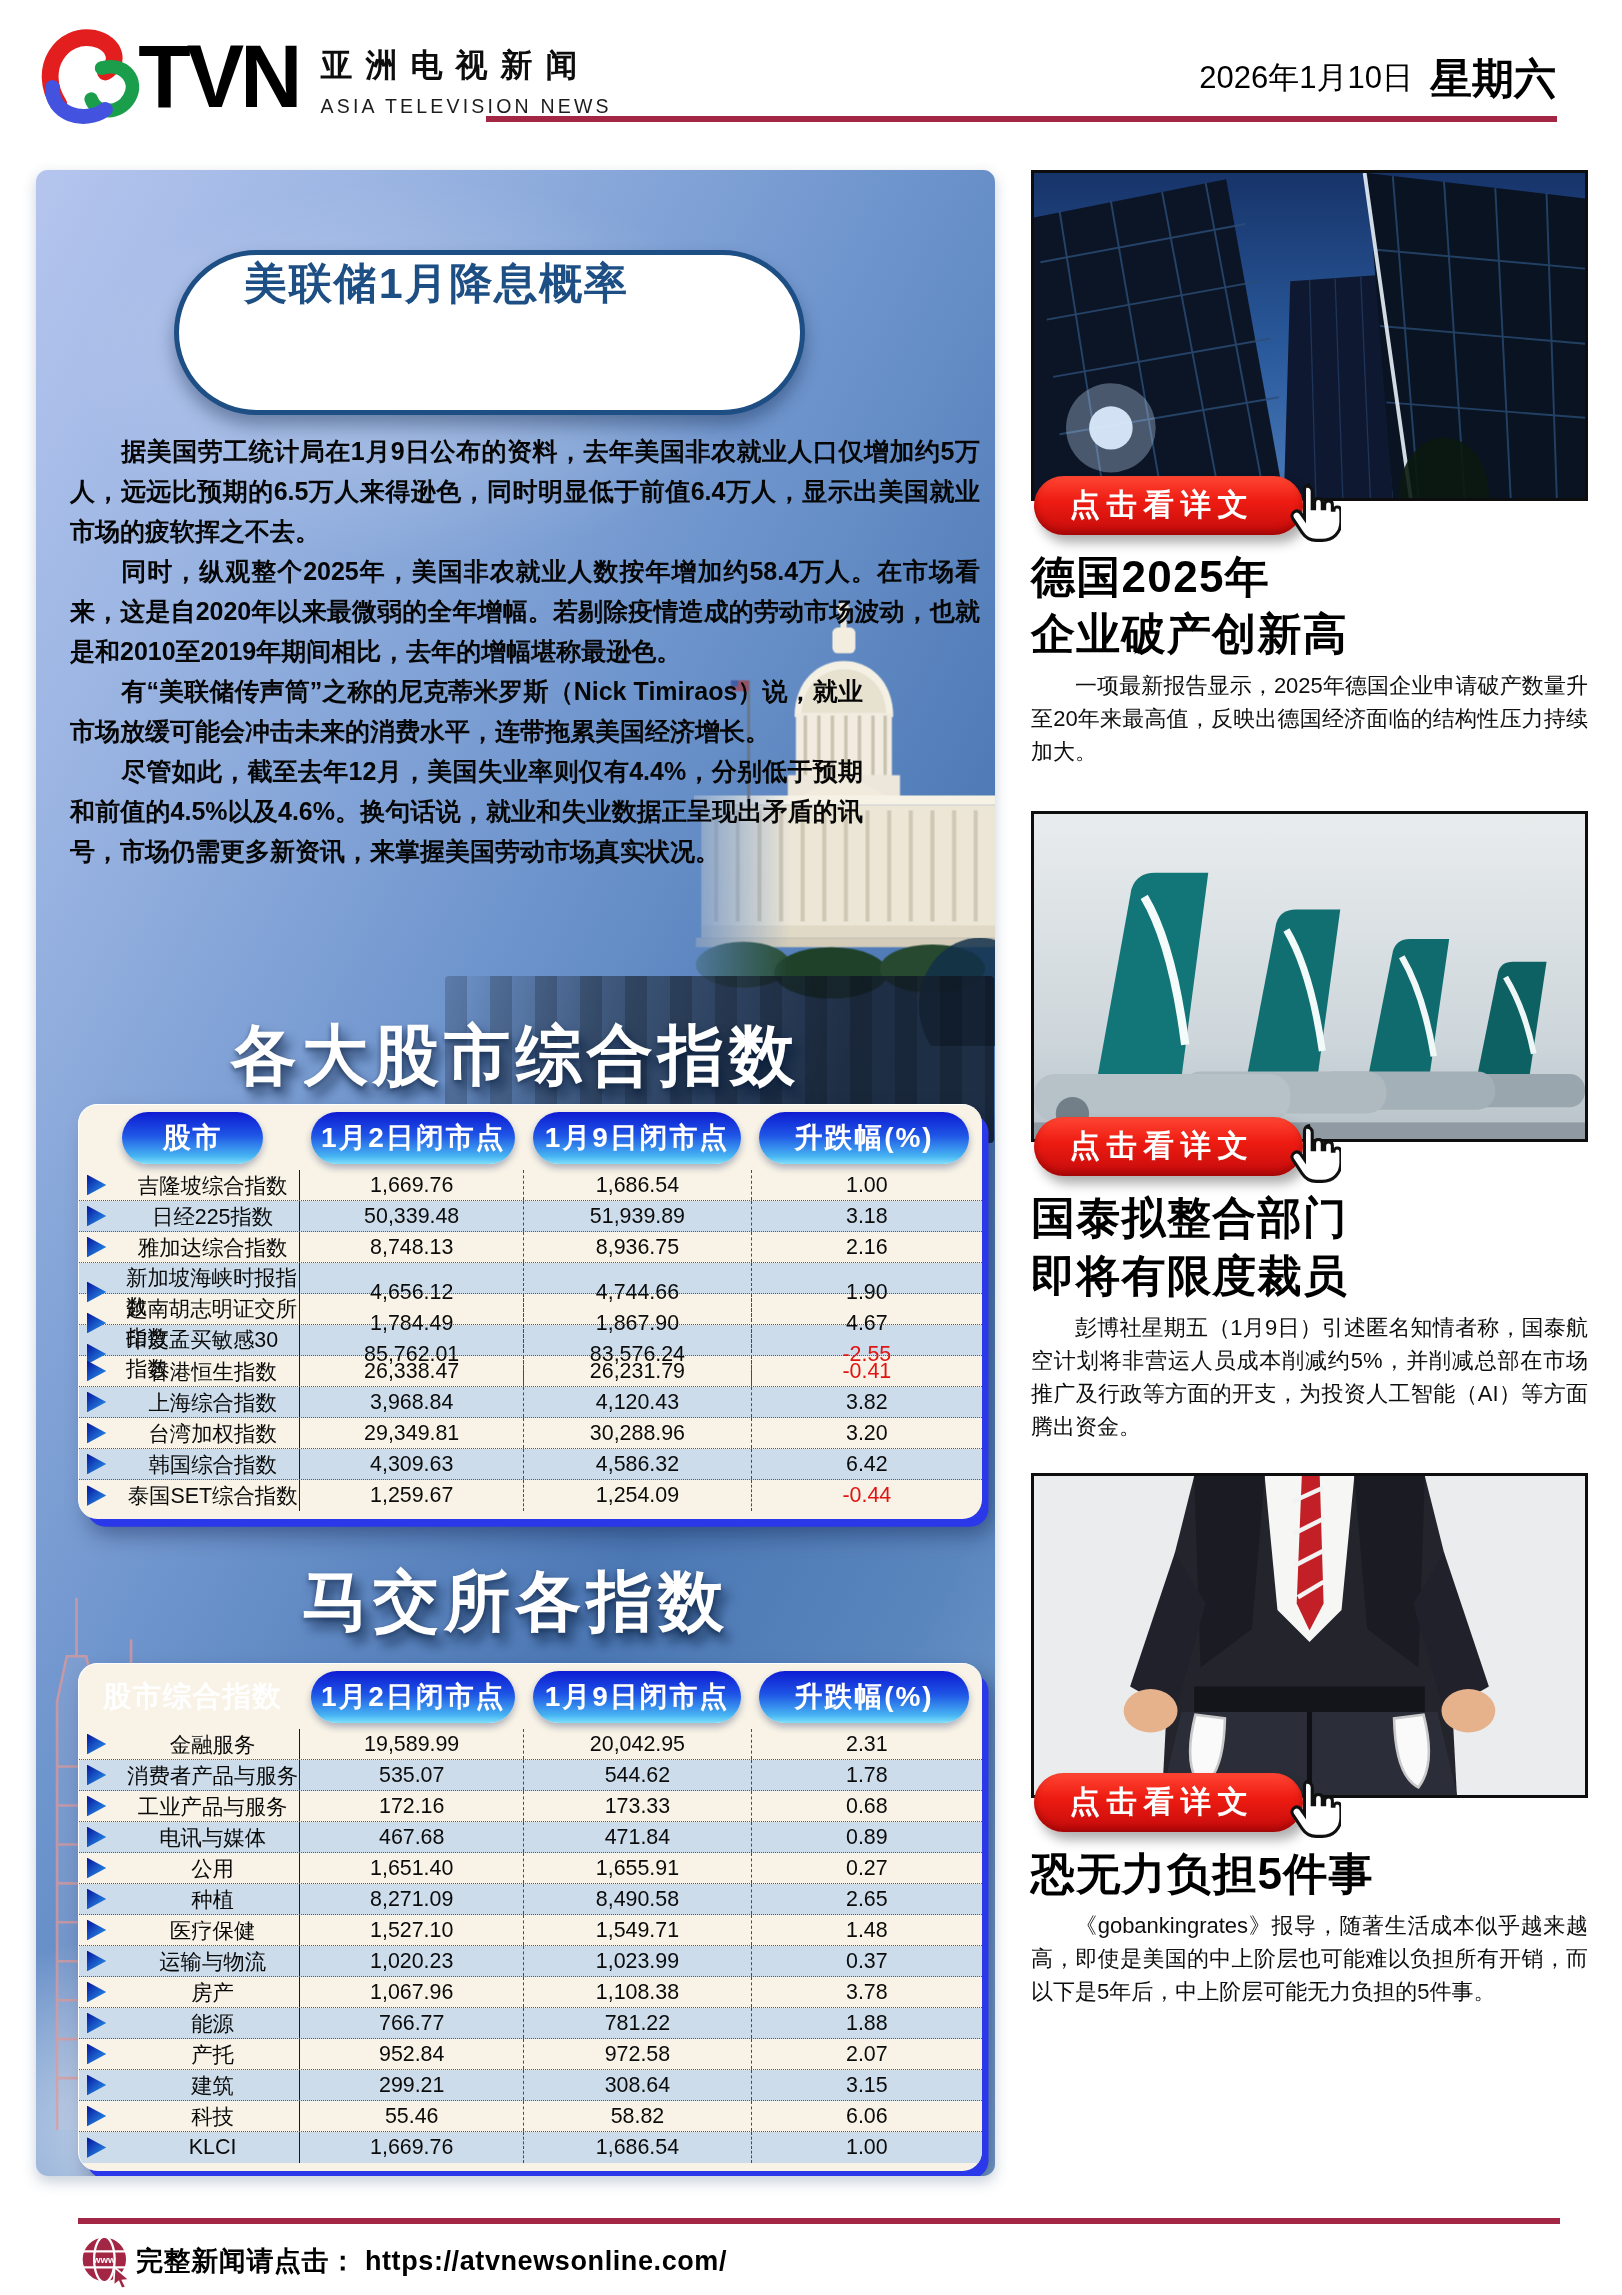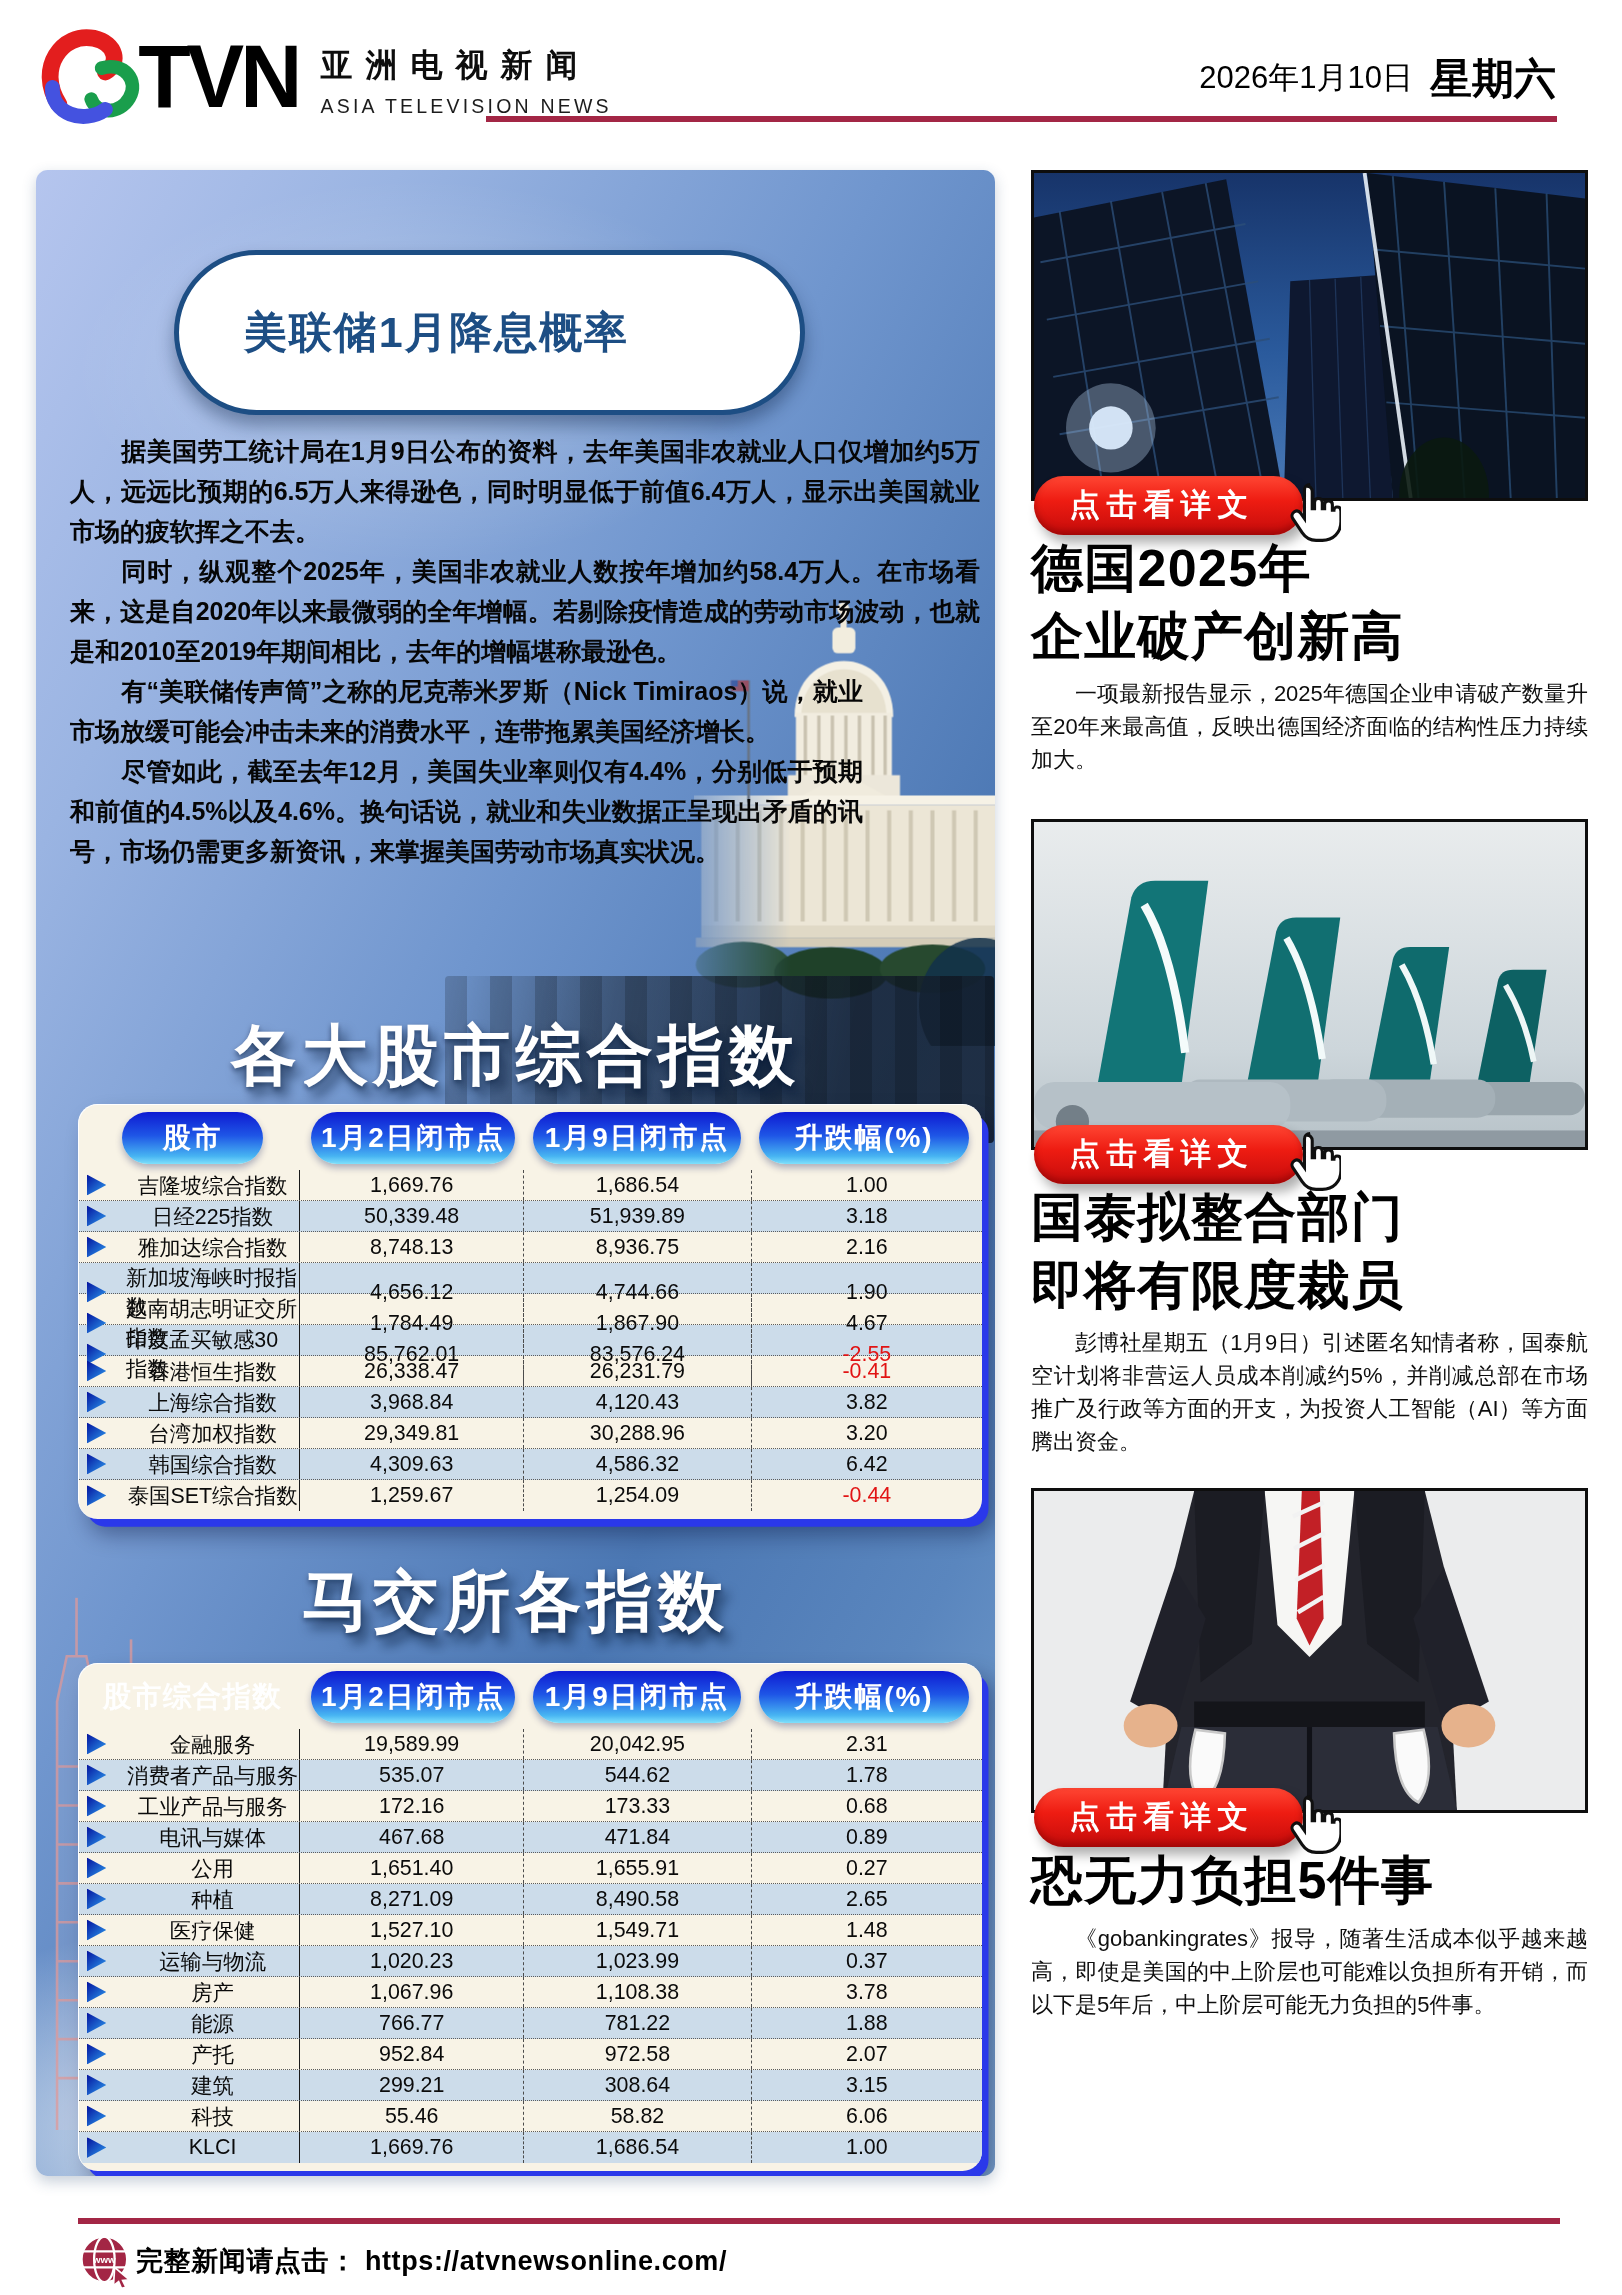--- a/index.html
+++ b/index.html
@@ -23,21 +23,21 @@
   
   .panel { position:absolute; left:36px; top:170px; width:959px; height:2006px; border-radius:11.7px; overflow:hidden;
     background:
       radial-gradient(584px 338px at 18% 98%, rgba(236,243,250,.9), rgba(236,243,250,0) 62%),
       radial-gradient(493px 273px at 40% 10%, rgba(255,255,255,.25), rgba(255,255,255,0) 70%),
       linear-gradient(118deg,#b5c5ee 0%,#9ab4e2 18%,#7096ce 42%,#4b77b3 66%,#5a86be 82%,#7fa7d3 100%);
     box-shadow:0 5.2px 14.3px rgba(40,70,110,.25); }
 
   .head-pill { position:absolute; left:138px; top:80px; width:631px; height:165px; z-index:4;
     background:#fff; border:5.2px solid #1d4e84; border-radius:84px;
-    display:flex; flex-direction:column; justify-content:center; padding-left:65px;
+    display:flex; flex-direction:column; justify-content:flex-start; padding-left:65px;
     box-shadow:0 10.4px 17px rgba(8,30,62,.38); }
   .head-pill div { font-size:43px; font-weight:900; color:#1d4e84; line-height:1.32; letter-spacing:1.9px; }
 
   .lead-text { position:absolute; left:34px; top:261px; width:910px; z-index:3; }
   .lead-p { font-size:25px; line-height:1.6; font-weight:600; color:#060606; text-align:justify; text-indent:2.05em; }
   .sp1 { float:right; width:117px; height:214px; }
   .sp2 { float:right; clear:right; width:312px; height:351px; }
 
   .capitol { position:absolute; right:-5.2px; top:402px; width:338px; height:474px; z-index:1; }
   .kl-sketch { position:absolute; left:-18px; top:1324px; width:156px; height:636px; z-index:1; }
@@ -85,21 +85,21 @@
   .side { position:absolute; left:1031px; top:170px; width:557px; }
   .photo { position:relative; width:557px; border:3.2px solid #0e0e0e; background:#111; }
   .photo svg { display:block; width:100%; height:100%; }
   .ph1 { height:331px; } .ph2 { height:331px; } .ph3 { height:325px; }
   .detail-btn { position:relative; z-index:5; margin:-25px 0 0 2.6px; width:max-content;
     padding:9px 48px 9px 36px; border-radius:34px; display:flex; align-items:center;
     background:linear-gradient(180deg,#ff4633 0%,#ee1c12 42%,#c50b0b 100%);
     box-shadow:inset 0 -3.9px 7.8px rgba(110,0,0,.45), 5.2px 7.8px 11.7px rgba(0,0,0,.32); }
   .detail-btn span { font-size:30.5px; font-weight:800; color:#fff; letter-spacing:6.5px; }
   .hand { position:absolute; right:-38px; top:6.5px; width:56px; height:62px; }
-  .shead { font-size:52px; font-weight:900; line-height:1.3; color:#000; letter-spacing:1.3px; }
+  .shead { margin-top:13px; font-size:44px; font-weight:900; line-height:1.3; color:#000; letter-spacing:1.3px; }
   .sbody { margin-top:7px; font-size:22px; line-height:1.5; color:#0e0e0e; font-weight:500; text-align:justify; text-indent:2em; }
   .mt-a { margin-top:43px; } .mt-b { margin-top:30px; }
 
   
   .footer-rule { position:absolute; left:78px; right:35px; top:2218px; height:5.8px; background:#a32645; }
   .footer-row { position:absolute; left:77px; top:2232px; display:flex; align-items:center; gap:2px; z-index:2; }
   .globe { width:57px; height:57px; }
   .footer-text { font-size:27px; font-weight:600; color:#000; letter-spacing:0.6px; }
   .footer-text .url { font-weight:600; }
 </style>

